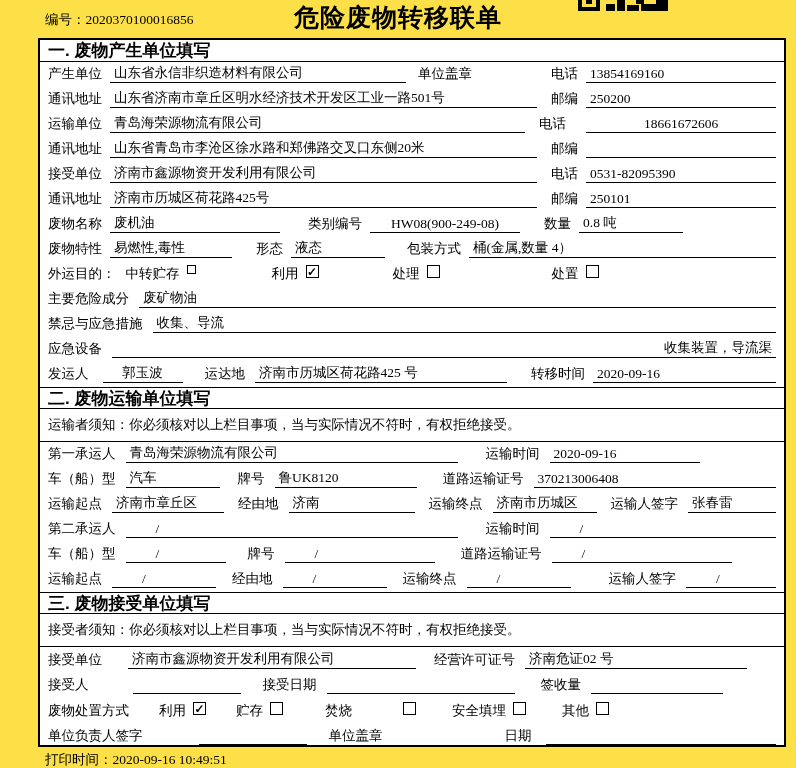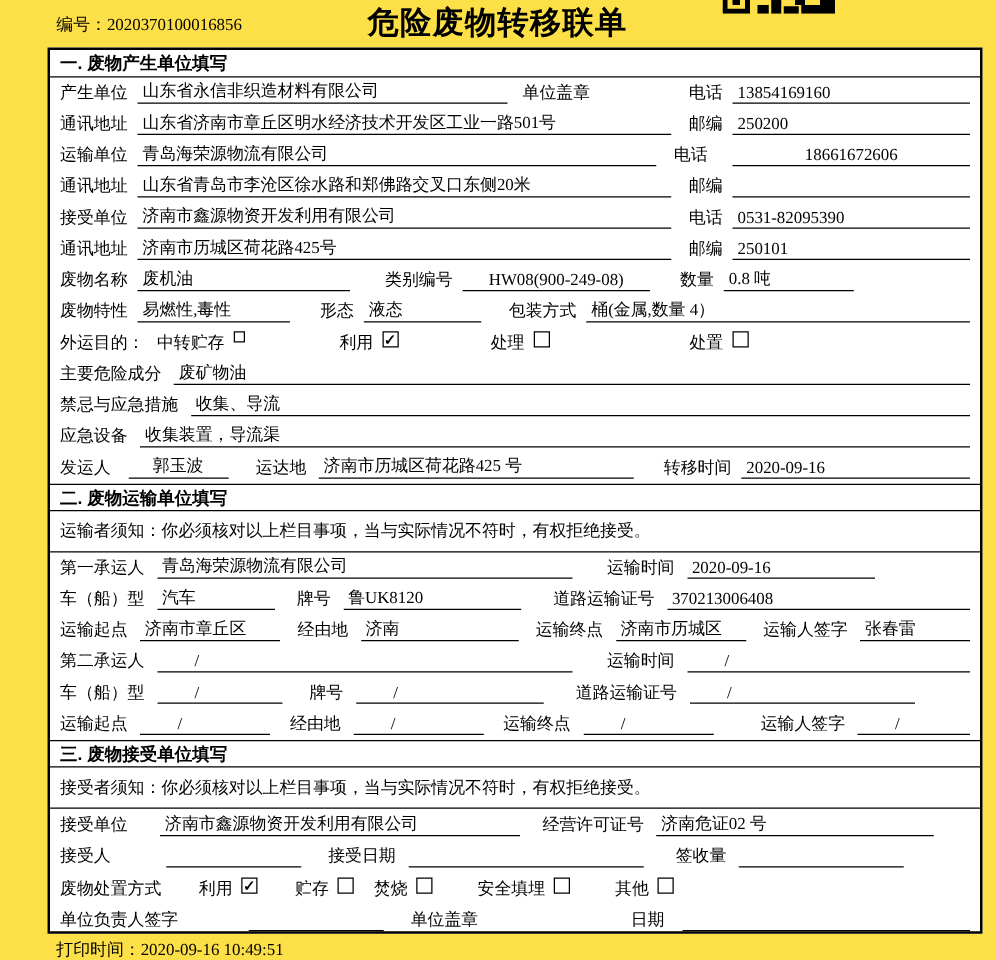--- a/index.html
+++ b/index.html
@@ -12,21 +12,21 @@
   .doc-title { position:absolute; left:0; right:0; top:1px; text-align:center;
                font-family:"Liberation Sans","DejaVu Sans",sans-serif;
                font-weight:bold; font-size:25px; letter-spacing:1px; }
   .qr-frag { position:absolute; left:578px; top:0; width:90px; height:11px; }
 
   
   .form-table { position:absolute; left:38px; top:38px; width:748px; height:709px;
                 border:2px solid #000; display:flex; flex-direction:column; background:#fff; }
   .section-title { height:22px; line-height:21px; border-top:1.5px solid #000; border-bottom:1.5px solid #000;
                    font-family:"Liberation Sans","DejaVu Sans",sans-serif;
-                   font-weight:bold; font-size:14px; padding-left:8px; flex:none; }
+                   font-weight:bold; font-size:17px; padding-left:8px; flex:none; }
   .section-title.first { border-top:none; }
   .note-row { height:33px; display:flex; align-items:center; padding-left:8px;
               border-bottom:1px solid #000; font-size:13.5px; flex:none; }
   .row { height:25px; display:flex; align-items:flex-end; padding:0 8px 4px 8px; flex:none;
          font-size:13.5px; white-space:nowrap; }
   .row.r255 { height:25.5px; }
   .lbl { flex:none; }
   .fld { border-bottom:1.4px solid #000; padding:0 4px; min-height:17px; flex:none; overflow:visible; }
   .grow { flex:1 1 auto; }
   .slash { text-indent:26px; }
@@ -153,21 +153,21 @@
       <span class="fld grow" style="margin-left:10px;">废矿物油</span>
     </div>
 
     <div class="row">
       <span class="lbl">禁忌与应急措施</span>
       <span class="fld grow" style="margin-left:10px;">收集、导流</span>
     </div>
 
     <div class="row">
       <span class="lbl">应急设备</span>
-      <span class="fld grow" style="margin-left:10px;">收集装置，导流渠</span>
+      <span class="fld grow" style="margin-left:10px;text-align:right;">收集装置，导流渠</span>
     </div>
 
     <div class="row">
       <span class="lbl">发运人</span>
       <span class="fld ctr" style="width:80px;margin-left:14px;">郭玉波</span>
       <span class="lbl" style="margin-left:22px;text-align:center;">运达地</span>
       <span class="fld" style="width:252px;margin-left:10px;">济南市历城区荷花路425 号</span>
       <span class="lbl" style="margin-left:24px;">转移时间</span>
       <span class="fld grow" style="margin-left:8px;">2020-09-16</span>
     </div>
@@ -253,21 +253,21 @@
     <div class="row r255">
       <span class="lbl">废物处置方式</span>
       <span class="cbgroup" style="margin-left:30px;">
         <span class="lbl">利用</span>
         <span class="cb">✓</span>
       </span>
       <span class="cbgroup" style="margin-left:30px;">
         <span class="lbl">贮存</span>
         <span class="cb"></span>
       </span>
-      <span class="cbgroup" style="margin-left:16px;">
+      <span class="cbgroup" style="margin-left:42px;gap:44px;">
         <span class="lbl">焚烧</span>
         <span class="cb"></span>
       </span>
       <span class="cbgroup" style="margin-left:36px;">
         <span class="lbl">安全填埋</span>
         <span class="cb"></span>
       </span>
       <span class="cbgroup" style="margin-left:36px;">
         <span class="lbl">其他</span>
         <span class="cb"></span>

